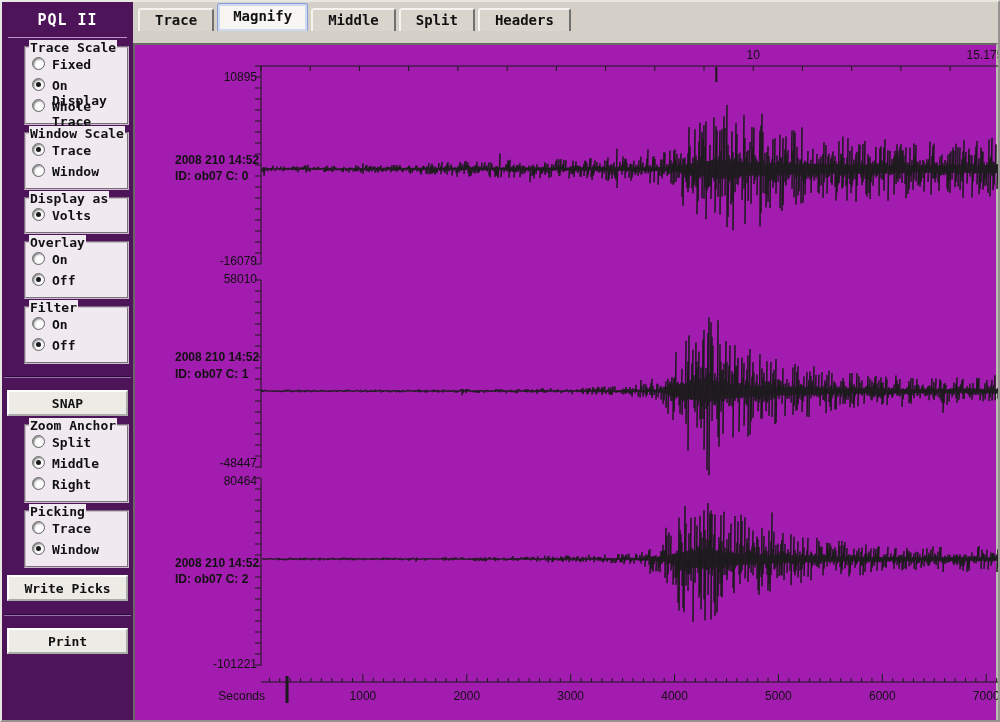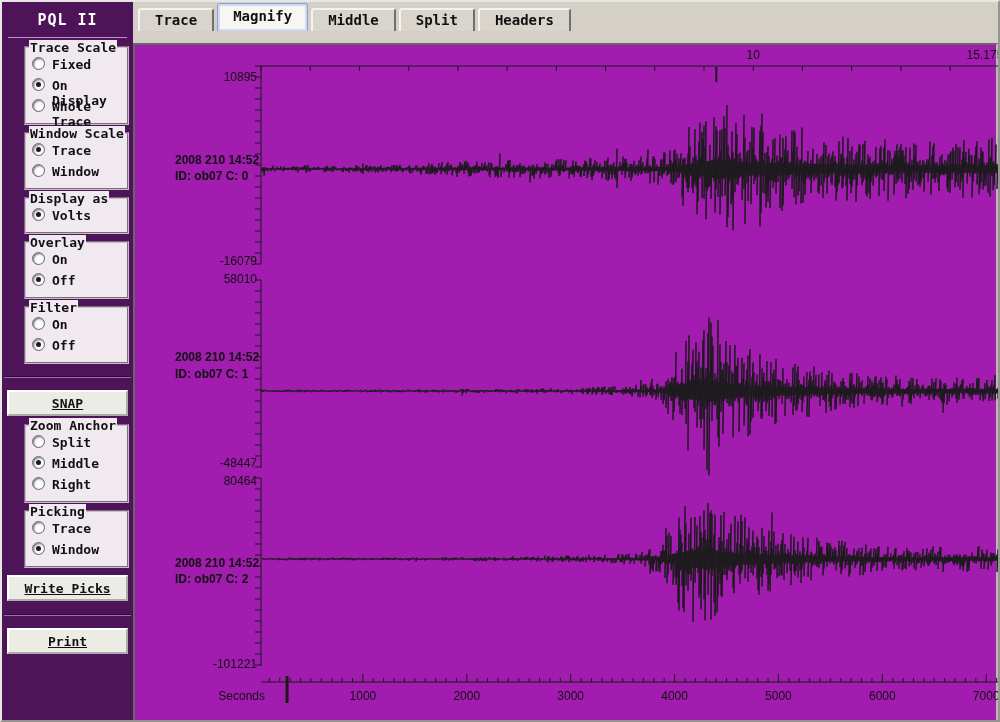--- a/index.html
+++ b/index.html
@@ -39,21 +39,21 @@
   }
   .radio.sel::after {
     content:''; position:absolute; left:3px; top:3px; width:5px; height:5px;
     border-radius:50%; background:#1a1a1a;
   }
   .radio-label { font:bold 13px "DejaVu Sans Mono", monospace; }
   .side-btn {
     margin:4px 5px; padding:4px 0 3px 0; text-align:center;
     background:#EDEBE6; color:#111;
     border:2px outset #ffffff;
-    font:bold 13px "DejaVu Sans Mono", monospace; cursor:default;text-decoration:underline;
+    font:bold 13px "DejaVu Sans Mono", monospace; cursor:default;
   }
   .sep { border:0; border-top:1px solid #2e0a36; border-bottom:1px solid #9a6fae; margin:9px 2px 8px 2px; }
   .flex-push { flex:1; }
   
   #tabbar {
     position:absolute; left:131px; top:0; width:865px; height:29px;
     background:#D4D0C8; display:flex; align-items:flex-end; padding-left:5px;
   }
   .tab {
     height:23px; padding:2px 15px 0 15px; margin-right:3px;

